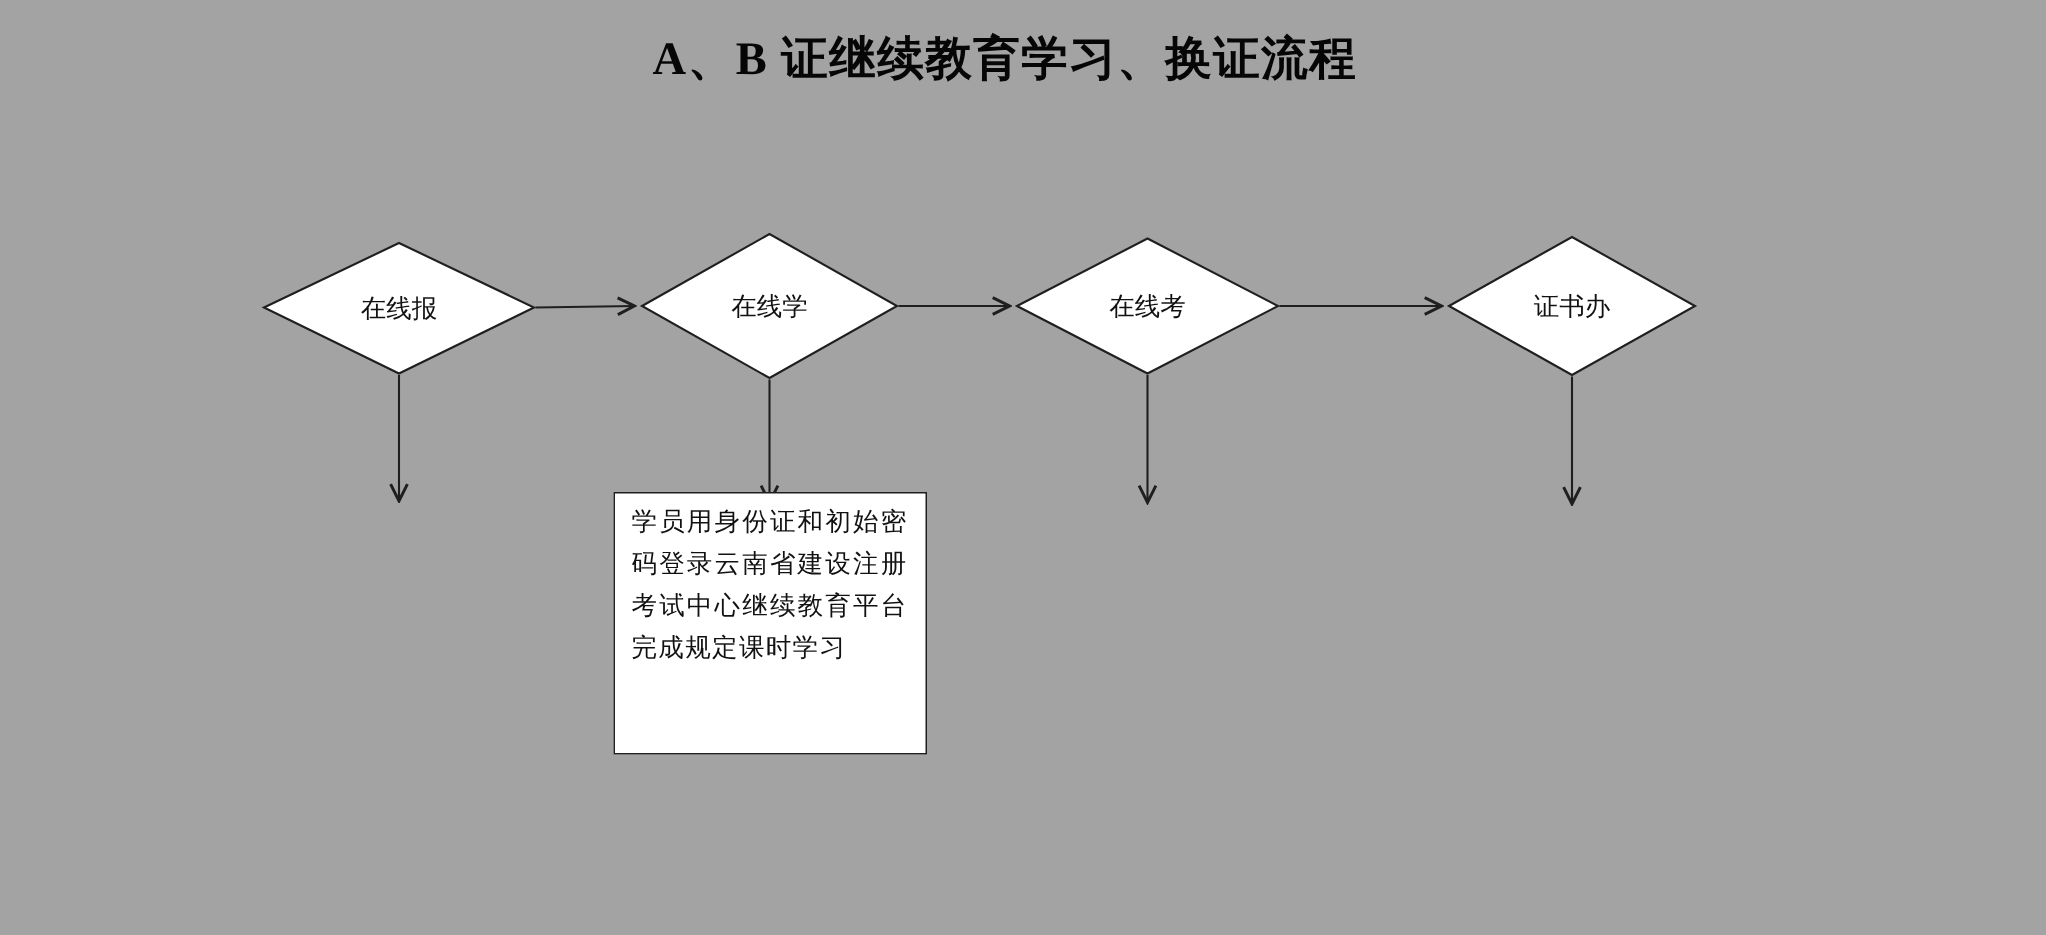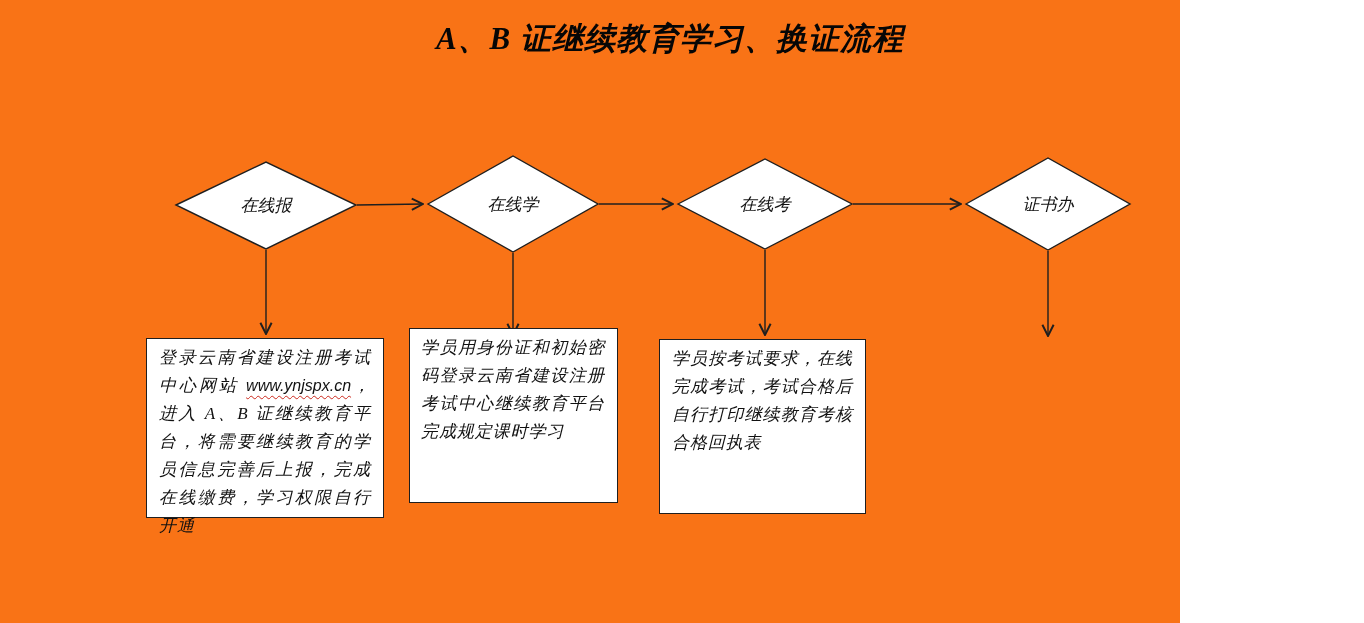--- a/index.html
+++ b/index.html
@@ -2,27 +2,26 @@
 <html><head>
 <meta charset="utf-8">
 <style>
   html, body {
     margin: 0;
     padding: 0;
     background: #ffffff;
   }
   .page {
     position: relative;
-    width: 1180px;
+    width: 1364px;
     height: 623px;
-    background: #f97316;
+    background: #a3a3a3;
     overflow: hidden;
     font-family: "Liberation Serif", "DejaVu Serif", serif;
     color: #111111;
-    font-style: italic;
   }
   .title {
     position: absolute;
     top: 18px;
     left: 0;
     width: 1340px;
     text-align: center;
     font-size: 31px;
     font-weight: bold;
     letter-spacing: 1px;
@@ -103,26 +102,20 @@
     <line class="connector" x1="357" y1="205" x2="423" y2="204" marker-end="url(#arrowhead)"></line>
     <line class="connector" x1="599" y1="204" x2="673" y2="204" marker-end="url(#arrowhead)"></line>
     <line class="connector" x1="853" y1="204" x2="961" y2="204" marker-end="url(#arrowhead)"></line>
 
     <line class="connector" x1="266" y1="250" x2="266" y2="334" marker-end="url(#arrowhead)"></line>
     <line class="connector" x1="513" y1="253" x2="513" y2="335" marker-end="url(#arrowhead)"></line>
     <line class="connector" x1="765" y1="250" x2="765" y2="335" marker-end="url(#arrowhead)"></line>
     <line class="connector" x1="1048" y1="251" x2="1048" y2="336" marker-end="url(#arrowhead)"></line>
   </svg>
 
-  <div class="box box-1">
-    <span>登录云南省建设注册考试中心网站 </span><span class="url">www.ynjspx.cn</span><span>，进入 A、B 证继续教育平台，将需要继续教育的学员信息完善后上报，完成在线缴费，学习权限自行开通</span>
-  </div>
 
   <div class="box box-2">
     <span>学员用身份证和初始密码登录云南省建设注册考试中心继续教育平台完成规定课时学习</span>
   </div>
 
-  <div class="box box-3">
-    <span>学员按考试要求，在线完成考试，考试合格后自行打印继续教育考核合格回执表</span>
-  </div>
 
 
 </div>
 
 </body></html>

